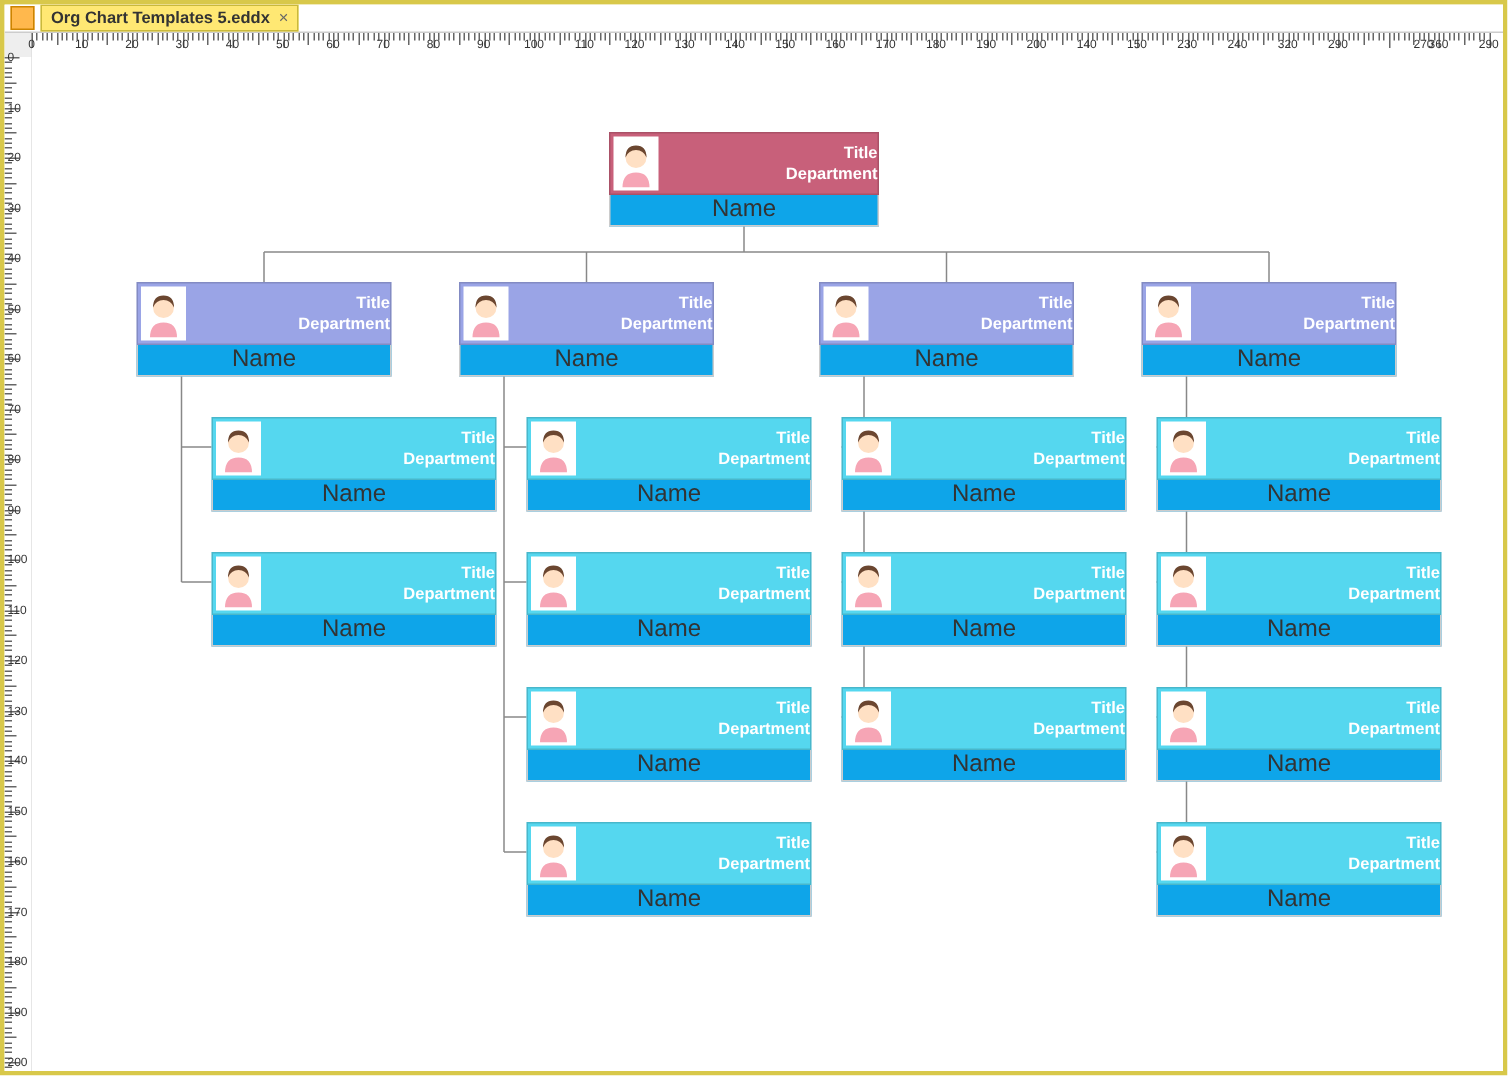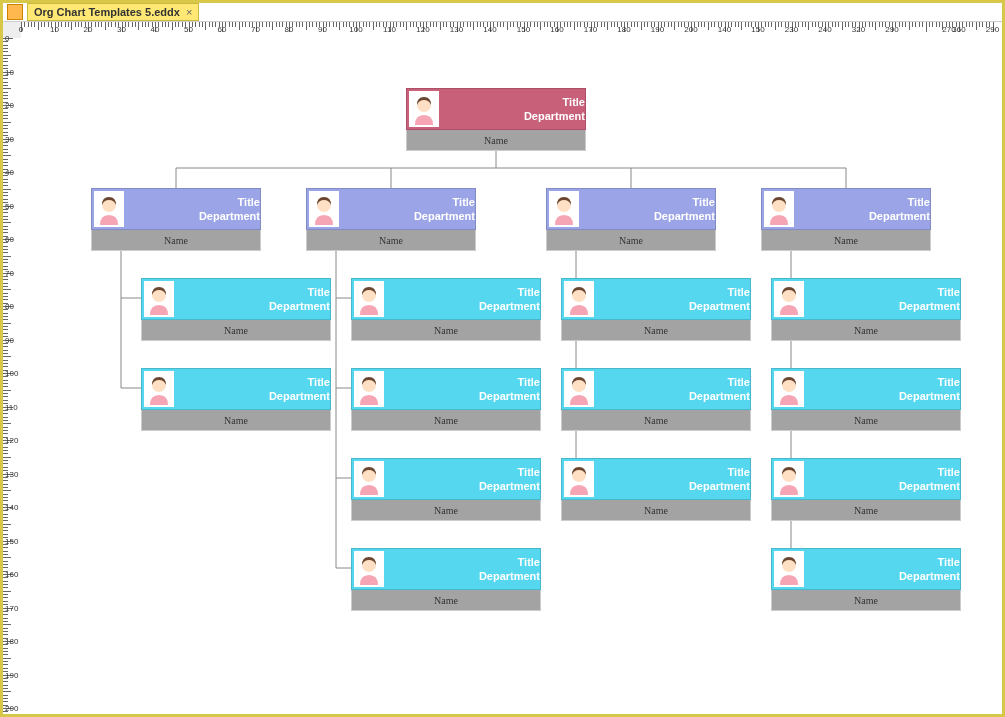--- a/index.html
+++ b/index.html
@@ -25,21 +25,21 @@
   
   .canvas{position:absolute;left:18px;top:35px;right:0;bottom:0;background:#fff;}
   .page{position:absolute;left:30px;top:0;width:920px;height:680px;background:#fff;}
   svg.lines{position:absolute;left:0;top:0;width:100%;height:100%;pointer-events:none;}
   svg.lines line{stroke:#888;stroke-width:1;}
   
   .node{position:absolute;box-sizing:border-box;}
   .node .hdr{display:flex;align-items:center;color:#fff;font-size:11px;font-weight:bold;height:40px;border:1px solid rgba(0,0,0,.15);}
   .node .photo{width:30px;height:36px;margin:2px 6px 2px 2px;background:#fff;display:flex;align-items:center;justify-content:center;}
   .node .txt{flex:1;text-align:right;line-height:14px;}
-  .node .name{height:20px;background:#a3a3a3;border:1px solid #ccc;border-top:none;font-size:10px;color:#333;display:flex;align-items:center;justify-content:center;font-family:Liberation Serif, serif;}
+  .node .name{height:20px;background:#0ea5e9;border:1px solid #ccc;border-top:none;font-size:16px;color:#333;display:flex;align-items:center;justify-content:center;}
   .lvl0 .hdr{background:#c8607a;}
   .lvl1 .hdr{background:#9aa4e6;}
   .lvl2 .hdr{background:#55d7ef;}
   
   .avatar{width:26px;height:32px;}
 </style>
 </head>
 <body>
 
 <div class="frame">

